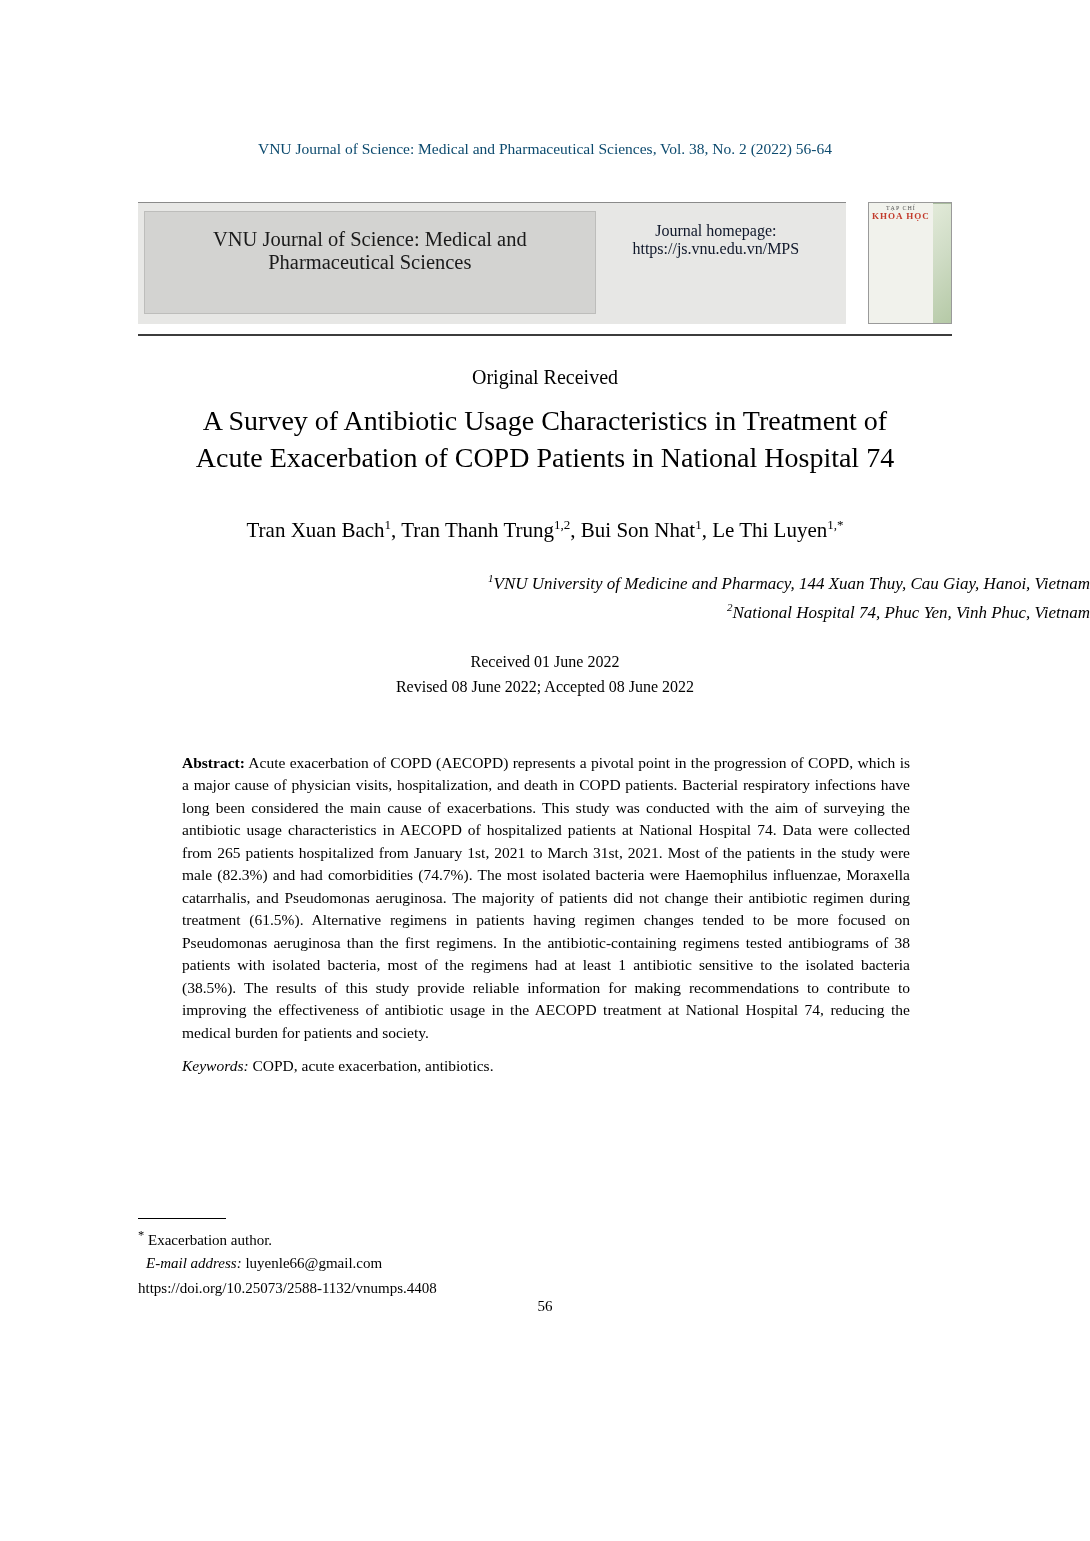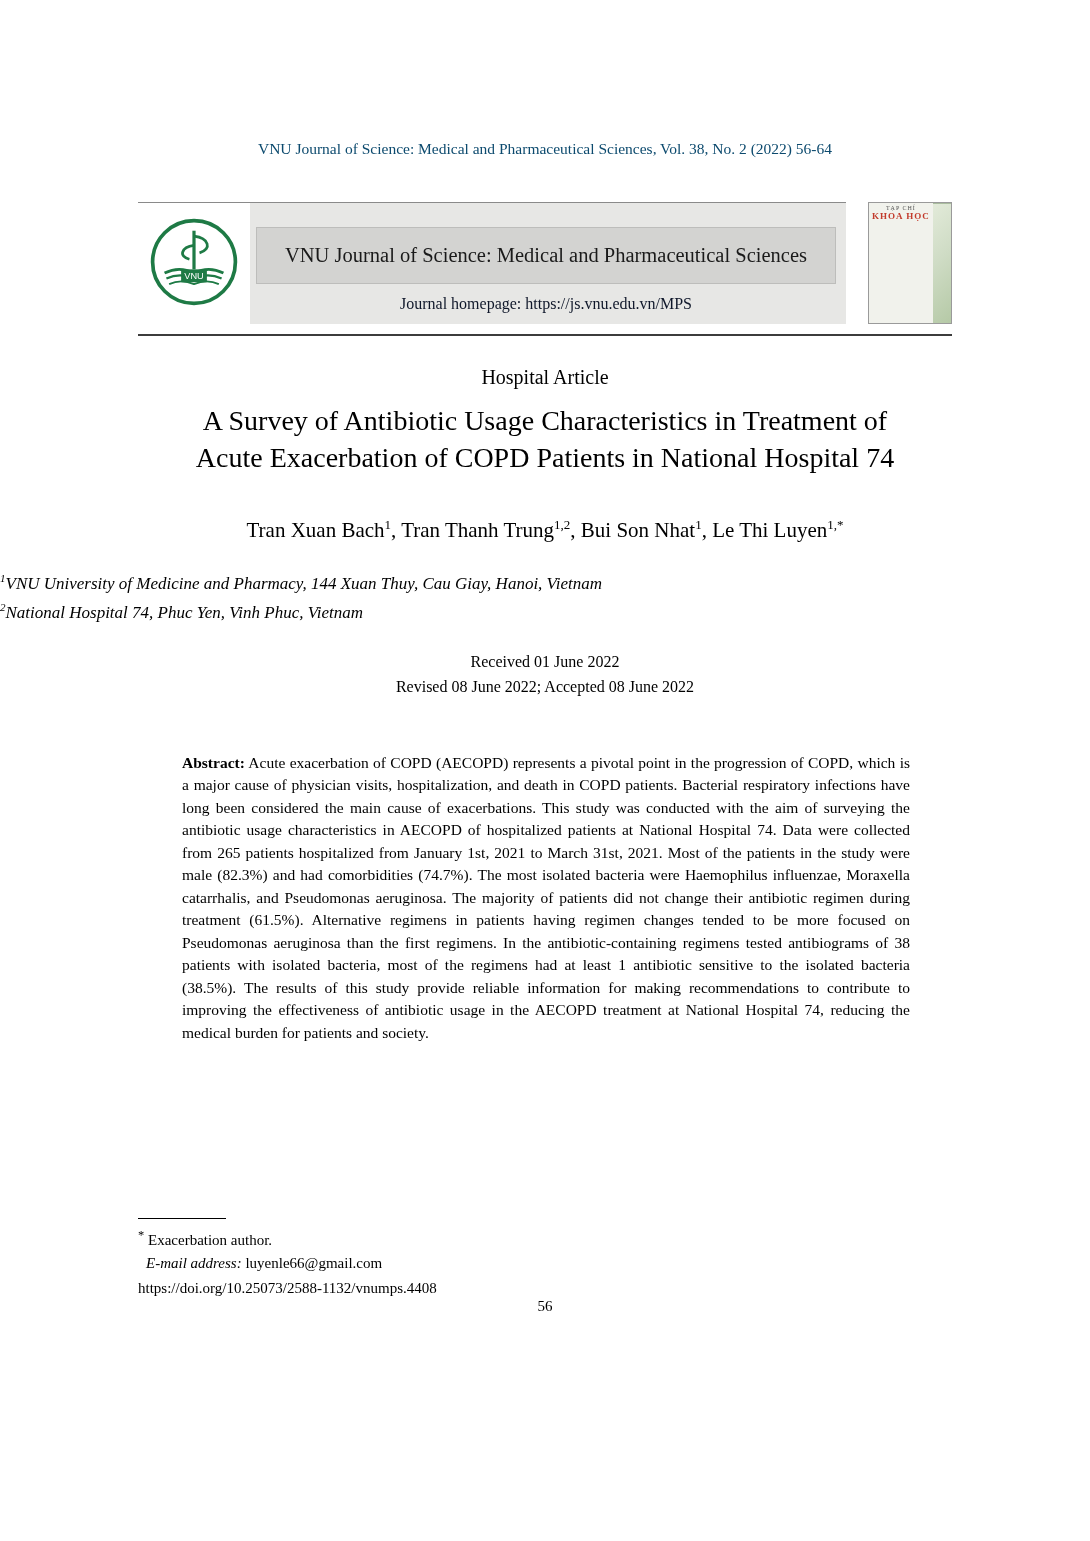--- a/index.html
+++ b/index.html
@@ -5,36 +5,36 @@
   * { margin:0; padding:0; box-sizing:border-box; }
   body { background:#ffffff; font-family:"Liberation Serif", serif; color:#000; }
   .page { position:relative; width:1090px; height:1541px; background:#fff; margin:0 auto; overflow:hidden; }
 
   .header-line { margin-top:140px; text-align:center; font-size:15.5px; color:#0c4a6e; }
 
   
   .banner-wrap { margin:44px 138px 0 138px; display:flex; align-items:flex-start; border-bottom:2px solid #3c3c3c; padding-bottom:10px; }
   .banner-left { flex:1; background:#e7e7e5; border-top:1px solid #8a8a8a; display:flex; min-height:122px; }
   .logo-box { width:112px; background:#ffffff; display:flex; align-items:center; justify-content:center; }
-  .banner-main { flex:1; display:flex; flex-direction:column; justify-content:center; padding:8px 10px 10px 6px;margin-top:15px; }
+  .banner-main { flex:1; display:flex; flex-direction:row; justify-content:center; padding:8px 10px 10px 6px; }
   .journal-title-box { background:#d3d3d1; border:1px solid #bdbdbb; text-align:center; padding:16px 10px; font-size:20.5px; color:#1a1a1a; }
   .homepage-line { text-align:center; font-size:16px; margin-top:11px; color:#0f172a; }
   .cover { width:84px; height:122px; margin-left:22px; border:1px solid #9a9a9a; display:flex; flex-direction:row; overflow:hidden; background:#cfdcc5; }
   .cover-strip { height:12px; background:#b9cbae; border-bottom:1px solid #a9bc9e; }
   .cover-top { background:#f1f2ec; padding:2px 3px 3px 3px; text-align:center; }
   .cover-tiny { font-size:6px; color:#555; letter-spacing:1px; }
   .cover-masthead { font-size:9px; font-weight:bold; color:#c23a2b; letter-spacing:1px; }
   .cover-body { flex:1; background:linear-gradient(135deg,#e2ead9 0%, #cfdcc5 45%, #b5c9a6 100%); border-top:1px solid #a9bc9e; }
 
   
   .article-type { text-align:center; margin-top:30px; font-size:20px; }
   .article-title { text-align:center; margin:14px 70px 12px 70px; font-size:28px; line-height:1.32; font-weight:normal; }
   .authors { text-align:center; margin-top:40px; font-size:21px; }
   .authors sup { font-size:13px; }
-  .affiliations { text-align:left; margin-top:26px; font-size:17px; line-height:1.65; font-style:italic; }
+  .affiliations { text-align:right; margin-top:26px; font-size:17px; line-height:1.65; font-style:italic; }
   .affiliations sup { font-size:11px; }
   .dates { text-align:center; margin-top:24px; font-size:16px; line-height:1.55; }
 
   
   .abstract-block { margin:52px 180px 0 182px; }
   .abstract-text { text-align:justify; font-size:15.5px; line-height:1.45; }
   .keywords-line { margin-top:13px; font-size:15.5px; }
 
   
   .footnote { position:absolute; left:138px; top:1218px; font-size:15px; }
@@ -46,69 +46,55 @@
 </style>
 </head>
 <body>
 
 <div class="page">
 
   <div class="header-line">VNU Journal of Science: Medical and Pharmaceutical Sciences, Vol. 38, No. 2 (2022) 56-64</div>
 
   <div class="banner-wrap">
     <div class="banner-left">
-      <div class="logo-box">
-        <span>
-          <svg width="92" height="92" viewBox="0 0 100 100">
-            <circle cx="50" cy="50" r="45" fill="none" stroke="#1e7a45" stroke-width="4"></circle>
-            <path d="M50 16 L50 58" stroke="#1e7a45" stroke-width="3.5" fill="none"></path>
-            <path d="M50 22 C 66 24, 70 36, 56 40" stroke="#1e7a45" stroke-width="3" fill="none"></path>
-            <path d="M50 32 C 36 34, 33 44, 45 47" stroke="#1e7a45" stroke-width="3" fill="none"></path>
-            <path d="M18 62 Q 34 54, 50 62 Q 66 54, 82 62" stroke="#1e7a45" stroke-width="3" fill="none"></path>
-            <path d="M20 68 Q 35 61, 50 68 Q 65 61, 80 68" stroke="#1e7a45" stroke-width="2.5" fill="none"></path>
-            <path d="M23 74 Q 36 68, 50 74 Q 64 68, 77 74" stroke="#1e7a45" stroke-width="2" fill="none"></path>
-            <rect x="36" y="58" width="28" height="14" fill="#1e7a45"></rect>
-            <text x="50" y="69" text-anchor="middle" font-size="10" font-family="Liberation Sans, sans-serif" fill="#ffffff">VNU</text>
-          </svg>
-        </span>
-      </div>
       <div class="banner-main">
         <div class="journal-title-box">VNU Journal of Science: Medical and Pharmaceutical Sciences</div>
         <div class="homepage-line">Journal homepage: https://js.vnu.edu.vn/MPS</div>
       </div>
     </div>
     <div class="cover">
       <div class="cover-strip"></div>
       <div class="cover-top">
         <div class="cover-tiny">TẠP CHÍ</div>
         <div class="cover-masthead">KHOA HỌC</div>
       </div>
       <div class="cover-body"></div>
     </div>
   </div>
 
-  <div class="article-type">Hospital Article</div>
+  <div class="article-type">Original Received</div>
 
   <h1 class="article-title"><span>A Survey of Antibiotic Usage Characteristics in Treatment of</span><br>
   <span>Acute Exacerbation of COPD Patients in National Hospital 74</span></h1>
 
   <div class="authors"><span><span>Tran Xuan Bach</span><sup>1</sup><span>, </span></span><span><span>Tran Thanh Trung</span><sup>1,2</sup><span>, </span></span><span><span>Bui Son Nhat</span><sup>1</sup><span>, </span></span><span><span>Le Thi Luyen</span><sup>1,*</sup></span></div>
 
   <div class="affiliations">
     <div><sup>1</sup><span>VNU University of Medicine and Pharmacy, 144 Xuan Thuy, Cau Giay, Hanoi, Vietnam</span></div>
     <div><sup>2</sup><span>National Hospital 74, Phuc Yen, Vinh Phuc, Vietnam</span></div>
   </div>
 
   <div class="dates">
     <div>Received 01 June 2022</div>
     <div>Revised 08 June 2022; Accepted 08 June 2022</div>
   </div>
 
   <div class="abstract-block">
     <p class="abstract-text"><b>Abstract:</b> <span>Acute exacerbation of COPD (AECOPD) represents a pivotal point in the progression of COPD, which is a major cause of physician visits, hospitalization, and death in COPD patients. Bacterial respiratory infections have long been considered the main cause of exacerbations. This study was conducted with the aim of surveying the antibiotic usage characteristics in AECOPD of hospitalized patients at National Hospital 74. Data were collected from 265 patients hospitalized from January 1st, 2021 to March 31st, 2021. Most of the patients in the study were male (82.3%) and had comorbidities (74.7%). The most isolated bacteria were Haemophilus influenzae, Moraxella catarrhalis, and Pseudomonas aeruginosa. The majority of patients did not change their antibiotic regimen during treatment (61.5%). Alternative regimens in patients having regimen changes tended to be more focused on Pseudomonas aeruginosa than the first regimens. In the antibiotic-containing regimens tested antibiograms of 38 patients with isolated bacteria, most of the regimens had at least 1 antibiotic sensitive to the isolated bacteria (38.5%). The results of this study provide reliable information for making recommendations to contribute to improving the effectiveness of antibiotic usage in the AECOPD treatment at National Hospital 74, reducing the medical burden for patients and society.</span></p>
+    <p class="keywords-line"><i>Keywords:</i> <span>COPD, acute exacerbation, antibiotics.</span></p>
   </div>
 
   <div class="footnote">
     <div class="footnote-rule"></div>
     <div class="footnote-line"><sup>*</sup> <span>Exacerbation author.</span></div>
     <div class="footnote-email"><i>E-mail address:</i> <span class="link-like">luyenle66@gmail.com</span></div>
   </div>
 
   <div class="doi-line">https://doi.org/10.25073/2588-1132/vnumps.4408</div>
 

